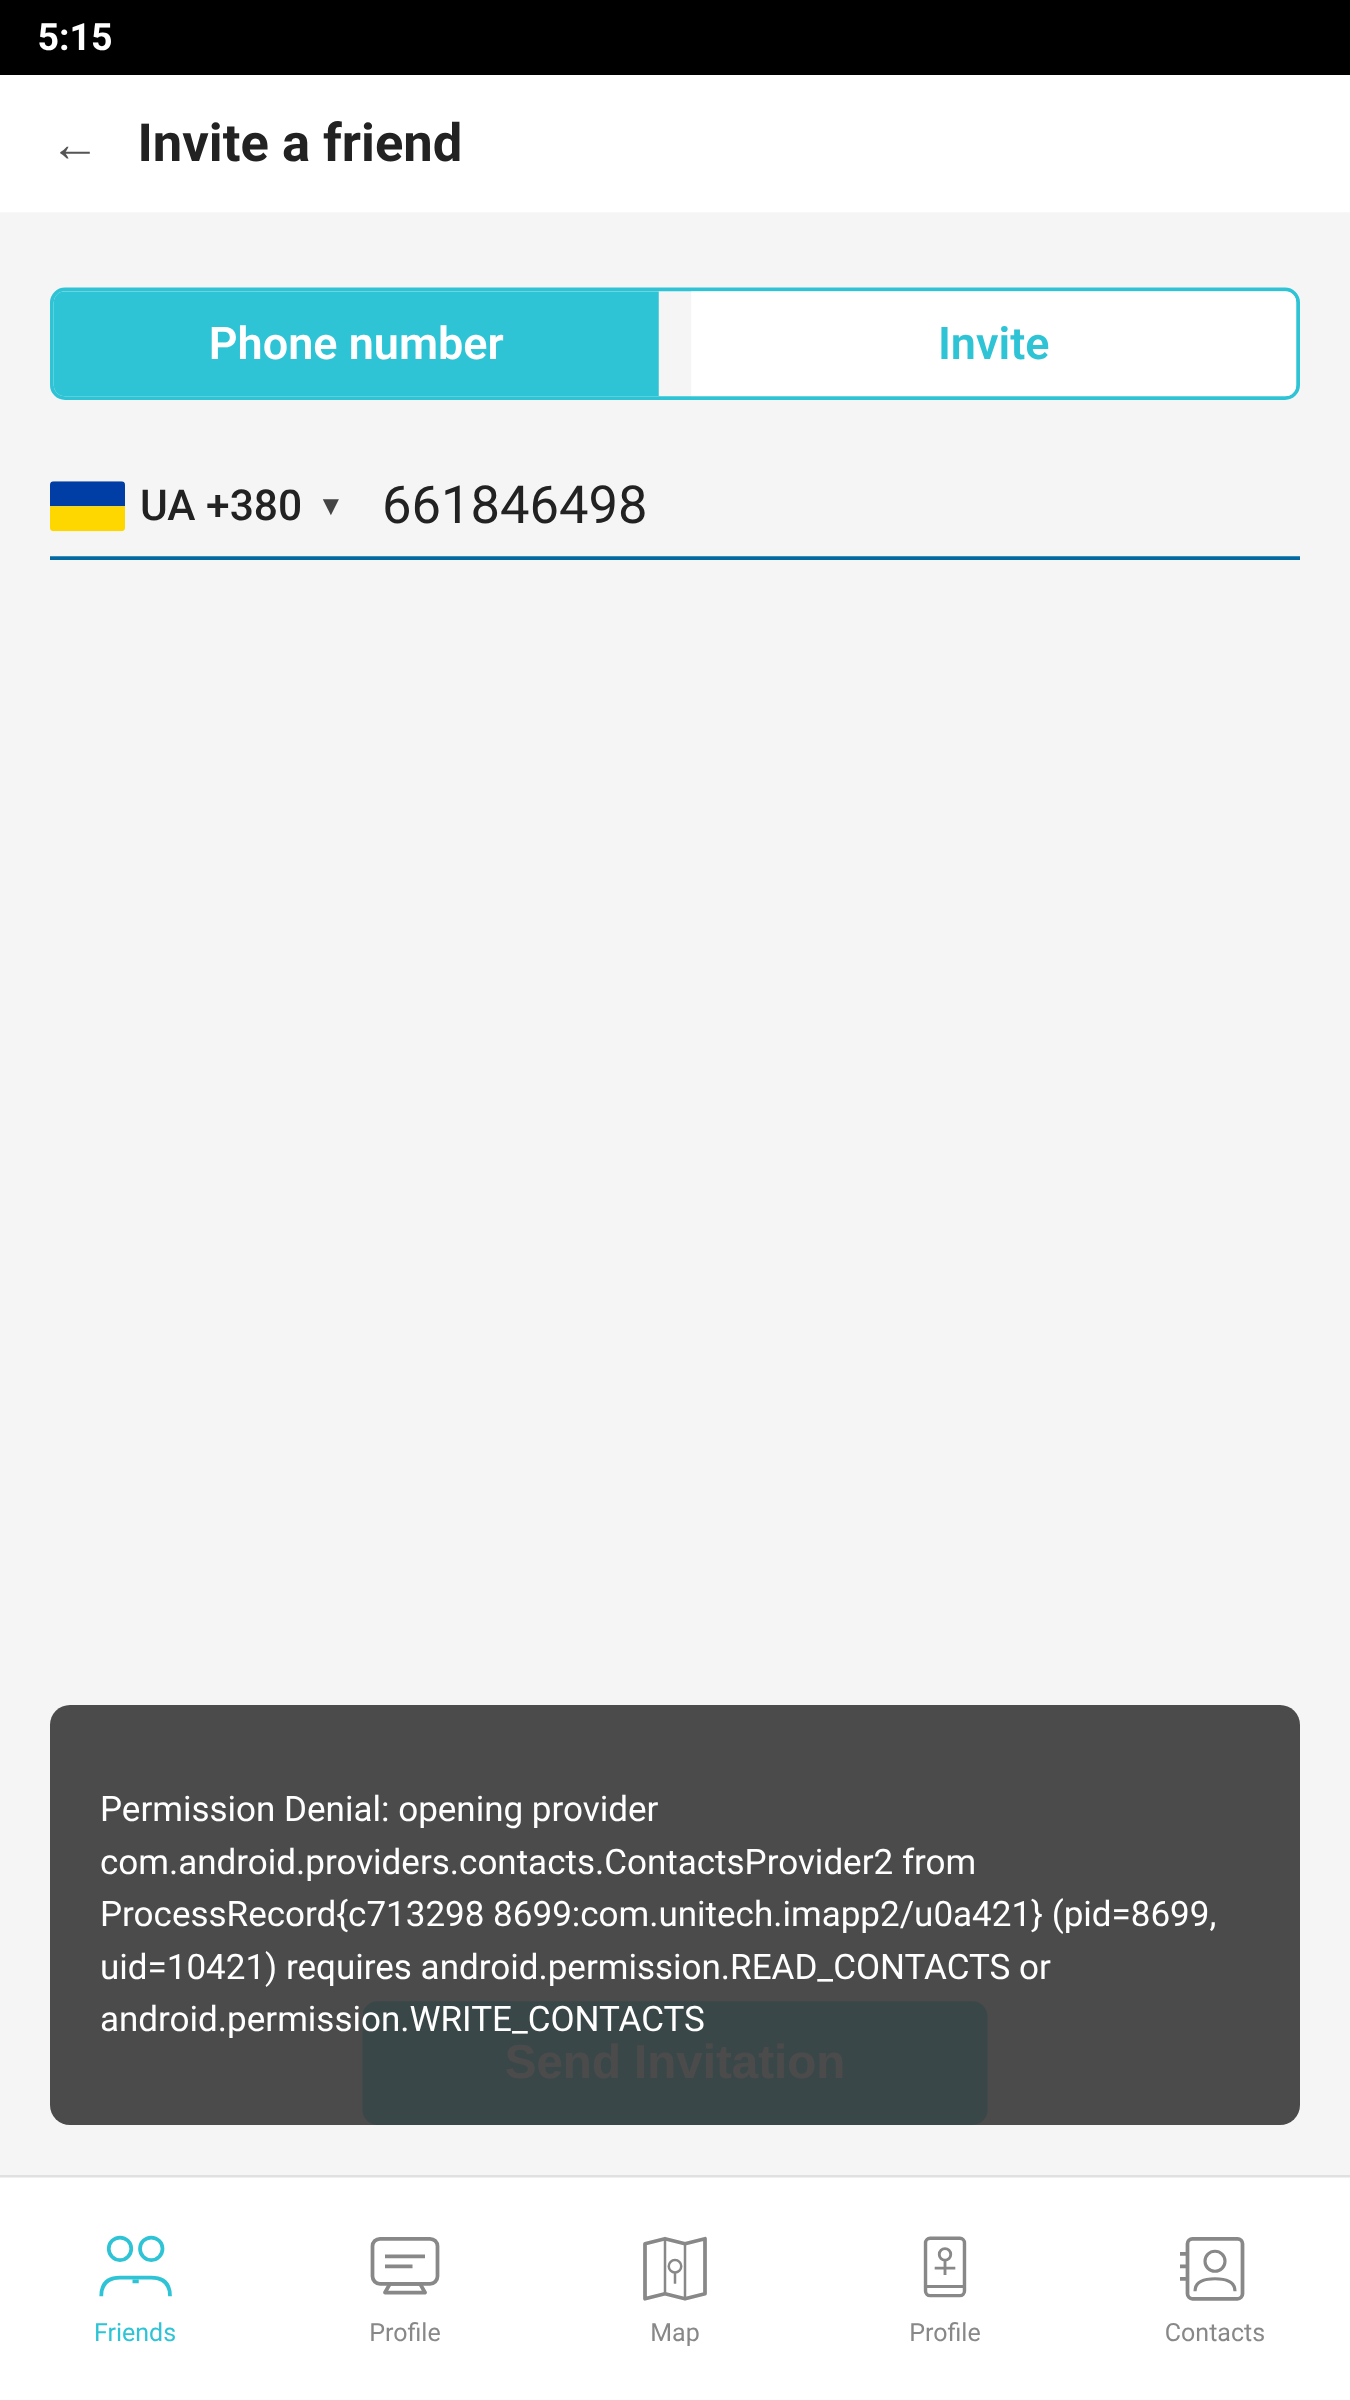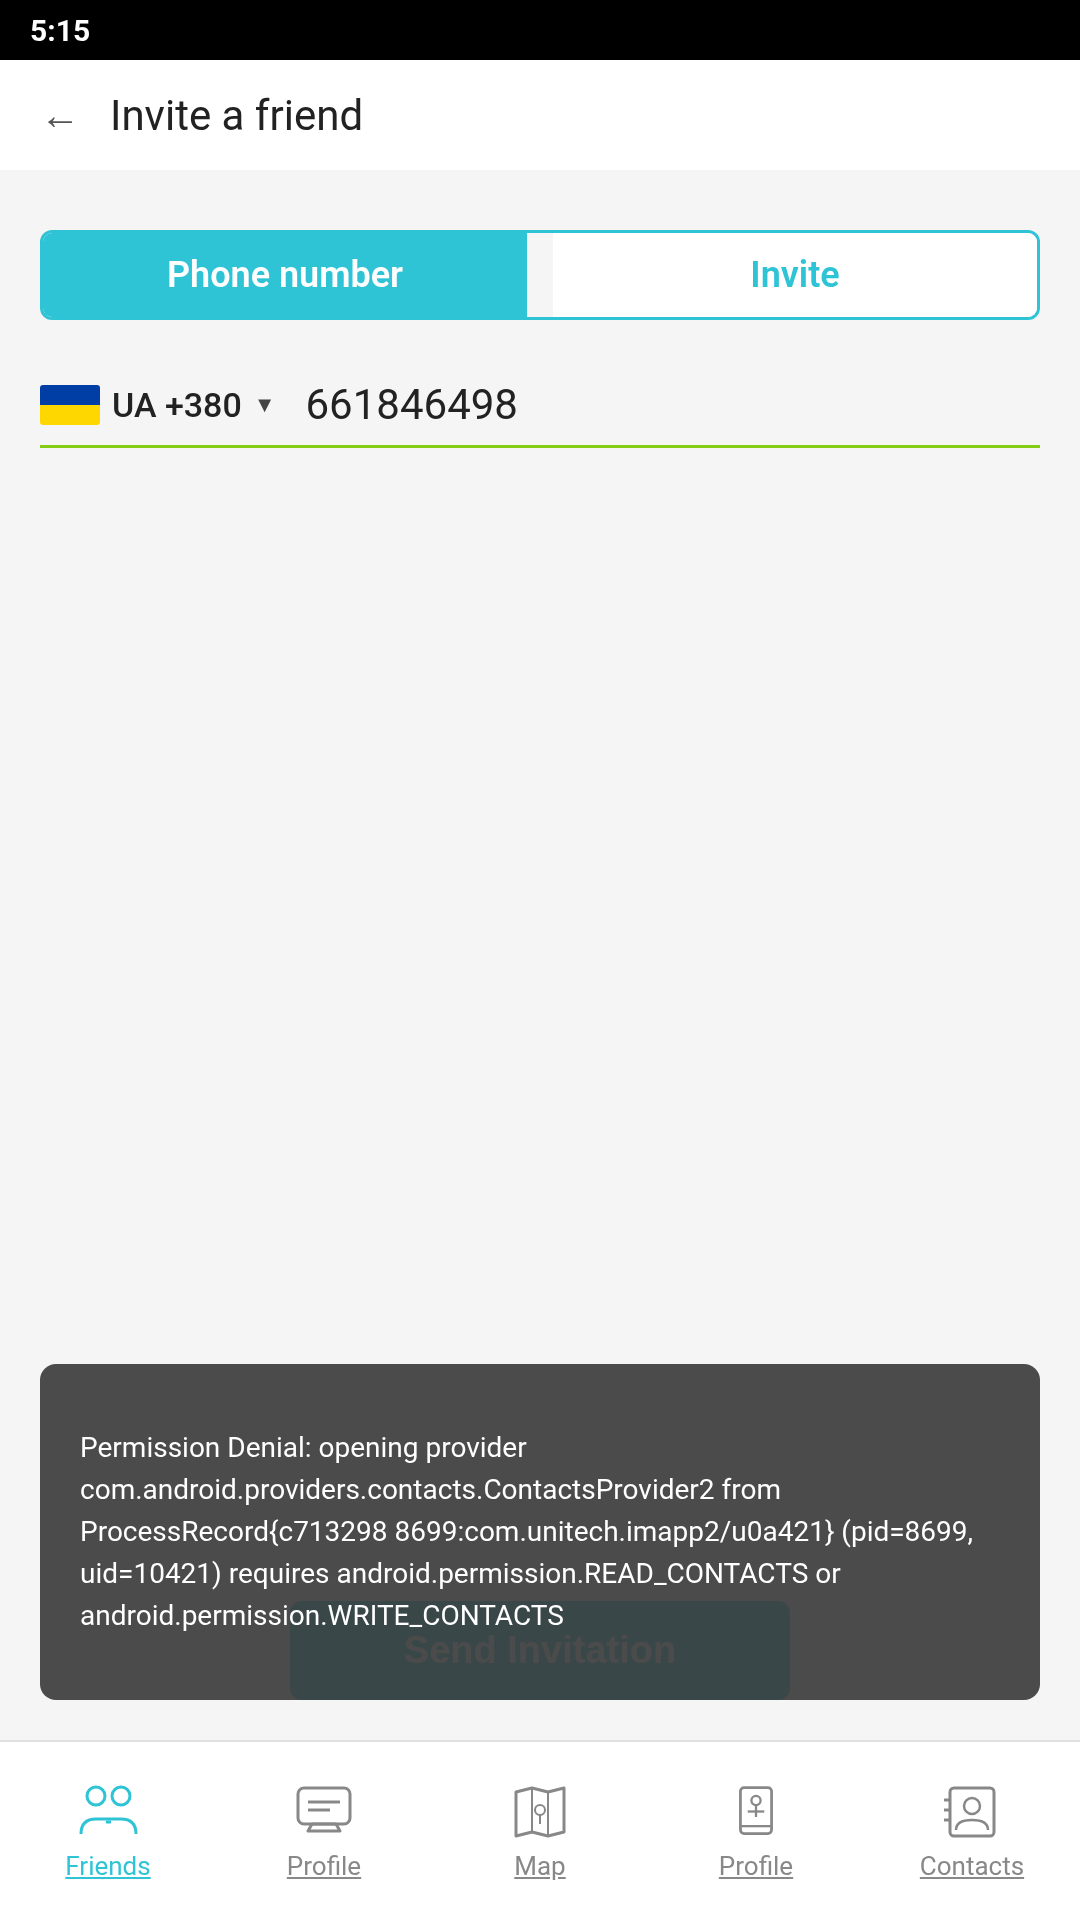--- a/index.html
+++ b/index.html
@@ -78,21 +78,21 @@
       gap: 30px;
     }
     .back-btn {
       font-size: 40px;
       color: #555;
       cursor: pointer;
       user-select: none;
     }
     .header-title {
       font-size: 42px;
-      font-weight: 400;
+      font-weight: 700;
       color: #222;
     }
 
     
     .main-content {
       width: 100%;
       background: #f5f5f5;
       padding: 60px 40px 0;
     }
 
@@ -129,21 +129,21 @@
       color: #2ec4d6;
       cursor: pointer;
     }
 
     
     .phone-row {
       display: flex;
       align-items: center;
       gap: 30px;
       padding-bottom: 16px;
-      border-bottom: 3px solid #84cc16;
+      border-bottom: 3px solid #0369a1;
       margin: 20px 0;
       background: #f5f5f5;
     }
     .country-selector {
       display: flex;
       align-items: center;
       gap: 12px;
       cursor: pointer;
     }
     .flag {
@@ -242,23 +242,22 @@
       flex: 1;
     }
     .nav-icon {
       width: 70px;
       height: 60px;
       display: flex;
       align-items: center;
       justify-content: center;
     }
     .nav-label {
-      font-size: 26px;
+      font-size: 20px;
       color: #888;
-      text-decoration: underline;
     }
     .nav-label.active {
       color: #2ec4d6;
     }
 
     
     svg { display: block; }
   </style>
 </head>
 <body>

